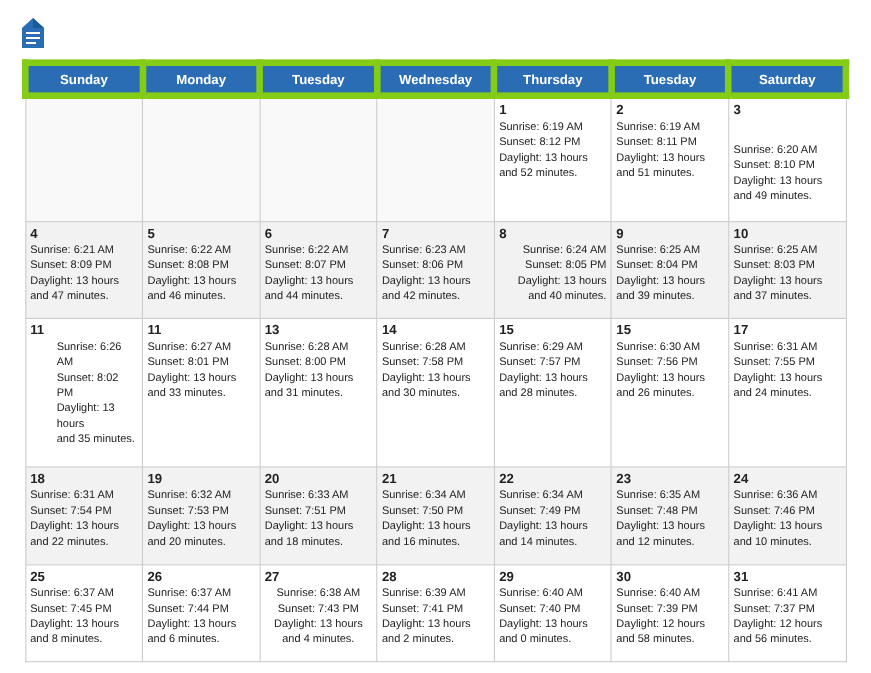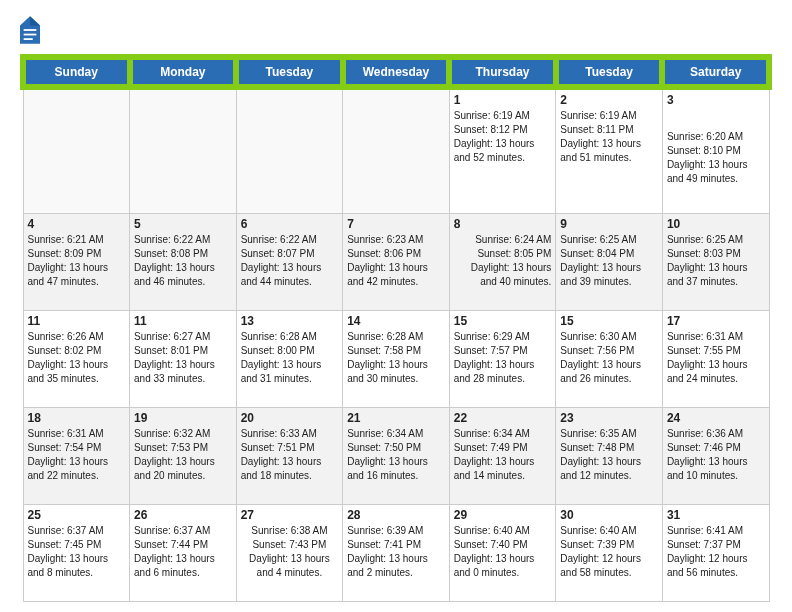--- a/index.html
+++ b/index.html
@@ -215,21 +215,21 @@
             <span class="day-num">10</span>
             <div class="day-info" style="white-space: pre-line;">Sunrise: 6:25 AM
 Sunset: 8:03 PM
 Daylight: 13 hours
 and 37 minutes.</div>
           </td>
         </tr>
         <tr>
           <td>
             <span class="day-num">11</span>
-            <div class="day-info" style="white-space: pre-line;">Sunrise: 6:26 AM
+            <div class="day-info" style="white-space: pre-line; margin-left: 24px;">Sunrise: 6:26 AM
 Sunset: 8:02 PM
 Daylight: 13 hours
 and 35 minutes.</div>
           </td>
           <td>
             <span class="day-num">11</span>
             <div class="day-info" style="white-space: pre-line;">Sunrise: 6:27 AM
 Sunset: 8:01 PM
 Daylight: 13 hours
 and 33 minutes.</div>

